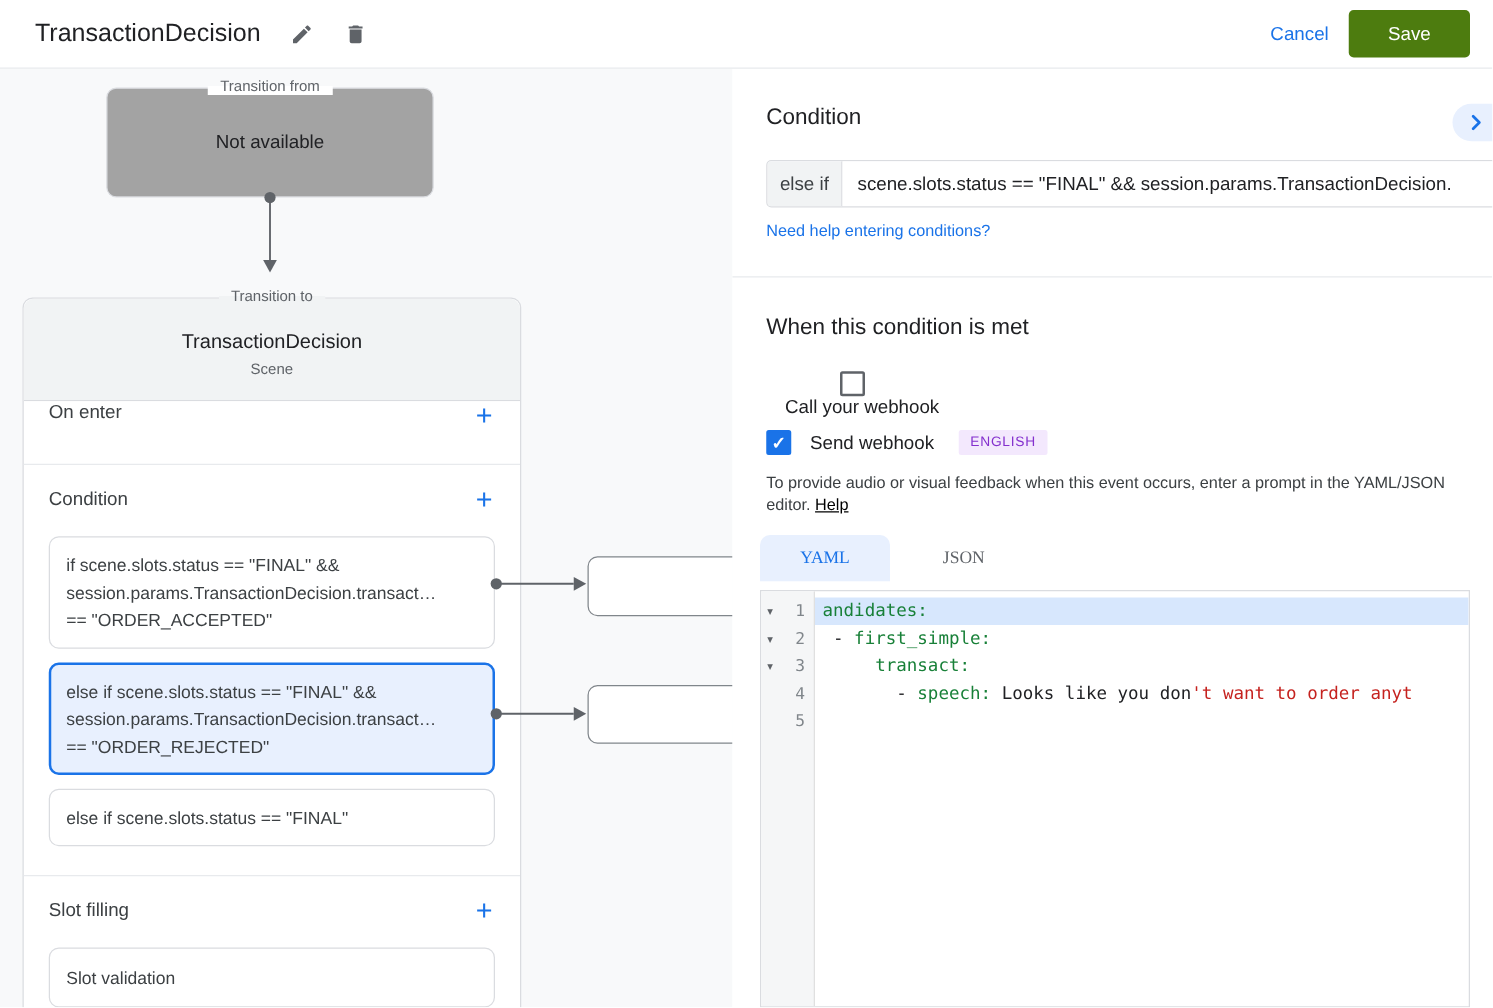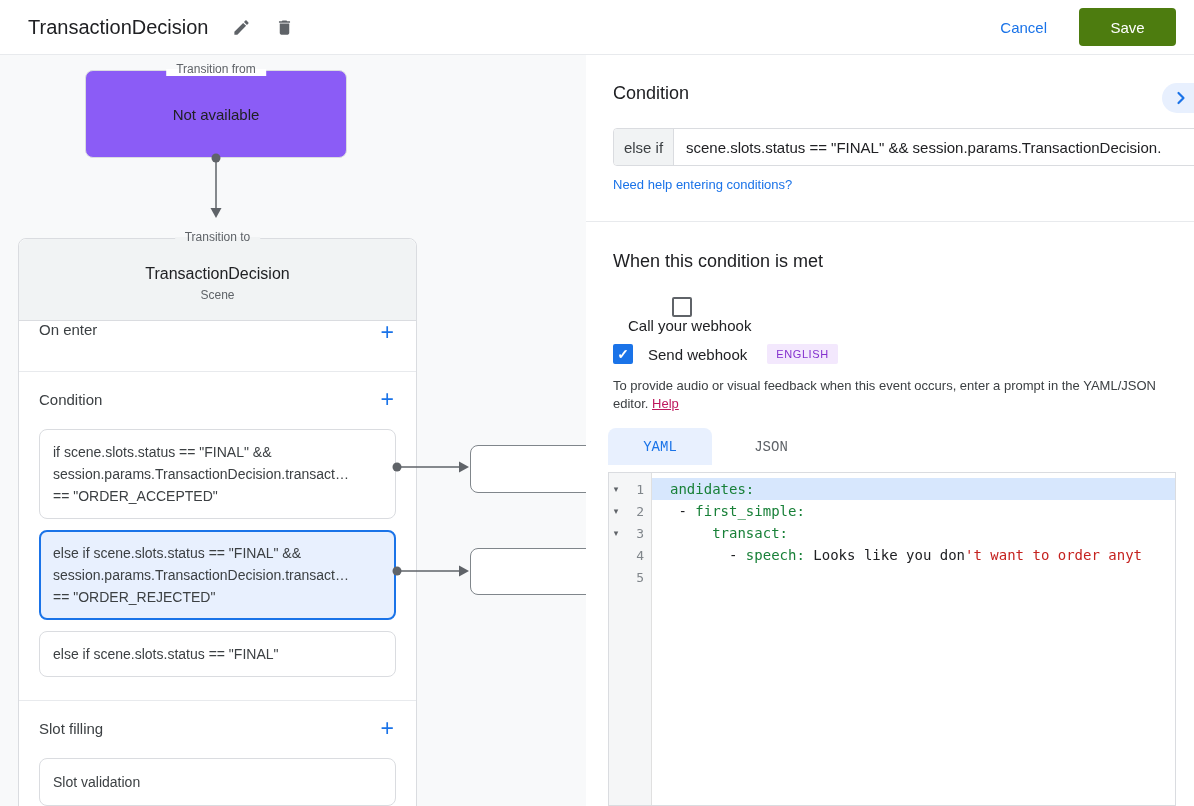--- a/index.html
+++ b/index.html
@@ -6,32 +6,32 @@
   html,body { width:1194px; height:806px; font-family:"Liberation Sans", sans-serif; background:#fff; }
   .app { position:relative; width:1194px; height:806px; overflow:hidden; background:#fff; }
 
   
   .hdr { position:absolute; top:0; left:0; width:1194px; height:55px; background:#fff;
          border-bottom:1px solid #e8eaed; display:flex; align-items:center; justify-content:space-between; z-index:30; }
   .hdr-left { display:flex; align-items:center; gap:21px; padding-left:28px; }
   .hdr-title { font-size:20px; font-weight:400; color:#202124; margin-right:1px; }
   .icon-btn { background:none; border:none; cursor:pointer; width:22px; height:22px; display:flex; align-items:center; justify-content:center; }
   .icon-btn svg { fill:#5f6368; }
-  .hdr-right { display:flex; align-items:center; gap:20px; padding-right:18px; }
+  .hdr-right { display:flex; align-items:center; gap:4px; padding-right:18px; }
   .btn-cancel { background:none; border:none; color:#1a73e8; font-family:inherit; font-size:15px; font-weight:500; cursor:pointer; padding:8px 12px; }
   .btn-save { background:#4d7c0f; border:none; color:#fff; font-family:inherit; font-size:15px; font-weight:500; cursor:pointer;
               width:97px; height:38px; border-radius:4px; }
 
   
   .canvas { position:absolute; top:55px; left:0; width:586px; height:751px; background:#f8f9fa; overflow:hidden; }
   .connectors { position:absolute; top:0; left:0; pointer-events:none; z-index:3; }
 
   .legend { position:absolute; top:-9px; left:50%; transform:translateX(-50%); padding:0 10px; font-size:12px; color:#5f6368; white-space:nowrap; }
 
-  .from-box { position:absolute; left:85px; top:15px; width:262px; height:88px; background:#8b5cf6;
+  .from-box { position:absolute; left:85px; top:15px; width:262px; height:88px; background:#a3a3a3;
               border:1px solid #dadce0; border-radius:8px; }
   .from-box .legend { background:linear-gradient(to bottom,#f8f9fa 50%,#ffffff 50%); }
   .from-content { position:absolute; top:50%; left:0; right:0; transform:translateY(-50%); text-align:center; font-size:15px; color:#202124; }
 
   .target-box { position:absolute; left:470px; width:140px; background:#fff; border:1px solid #80868b; border-radius:8px; z-index:2; }
   .tb1 { top:390px; height:48px; }
   .tb2 { top:493px; height:47px; }
 
   .scene-card { position:absolute; left:18px; top:183px; width:399px; height:640px; background:#fff;
                 border:1px solid #dadce0; border-radius:8px 8px 0 0; z-index:1; }
@@ -73,34 +73,34 @@
   .row-webhook { top:242px;flex-direction:column; }
   .row-prompts { top:289px; }
   .chk { width:20px; height:20px; border:2px solid #5f6368; border-radius:2px; background:#fff; flex:none; }
   .chk.checked { background:#1a73e8; border-color:#1a73e8; color:#fff; display:flex; align-items:center; justify-content:center;
                  font-size:14px; font-weight:bold; }
   .chk-label { margin-left:15px; font-size:15px; font-weight:500; color:#202124; }
   .lang-badge { margin-left:20px; background:#f3e8fd; color:#8430ce; font-size:11px; font-weight:500; letter-spacing:0.6px;
                 padding:4px 9px; border-radius:2px; }
 
   .hint { position:absolute; left:27px; top:322px; width:556px; font-size:13px; line-height:17.5px; color:#3c4043; }
-  .hint .inline-link { color:#be185d; cursor:pointer;text-decoration:underline; }
-
-  .tab { position:absolute; top:373px; height:37px; border:none; background:none; font-family:Liberation Mono, monospace; font-size:14px; font-weight:500;
+  .hint .inline-link { color:#000000; cursor:pointer;text-decoration:underline; }
+
+  .tab { position:absolute; top:373px; height:37px; border:none; background:none; font-family:Liberation Serif, serif; font-size:14px; font-weight:500;
          cursor:pointer; display:flex; align-items:center; justify-content:center; }
   .tab-yaml { left:22px; width:104px; background:#e8f0fe; color:#1a73e8; border-radius:8px 8px 0 0; }
   .tab-json { left:126px; width:118px; color:#5f6368; }
 
   .editor { position:absolute; left:22px; top:417px; width:568px; height:334px; border:1px solid #dadce0; display:flex; background:#fff; overflow:hidden; }
   .gutter { width:43px; background:#f5f6f7; border-right:1px solid #e0e0e0; padding-top:5px; flex:none; }
   .grow { height:22px; display:flex; align-items:center; }
   .fold { width:14px; text-align:center; font-size:9px; color:#5f6368; cursor:pointer; }
   .lnum { flex:1; text-align:right; padding-right:7px; font-family:"DejaVu Sans Mono", monospace; font-size:13px; color:#80868b; }
   .code { flex:1; padding-top:5px; font-family:"DejaVu Sans Mono", monospace; font-size:14px; overflow:hidden; }
-  .crow { height:22px; line-height:22px; white-space:pre; padding-left:18px; }
+  .crow { height:22px; line-height:22px; white-space:pre; padding-left:6px; }
   .crow.hl { background:#d7e7fd; }
   .seg-key { color:#188038; }
   .seg-plain { color:#202124; }
   .seg-string { color:#c5221f; }
 </style>
 </head>
 <body>
 
 <div class="app">
 

